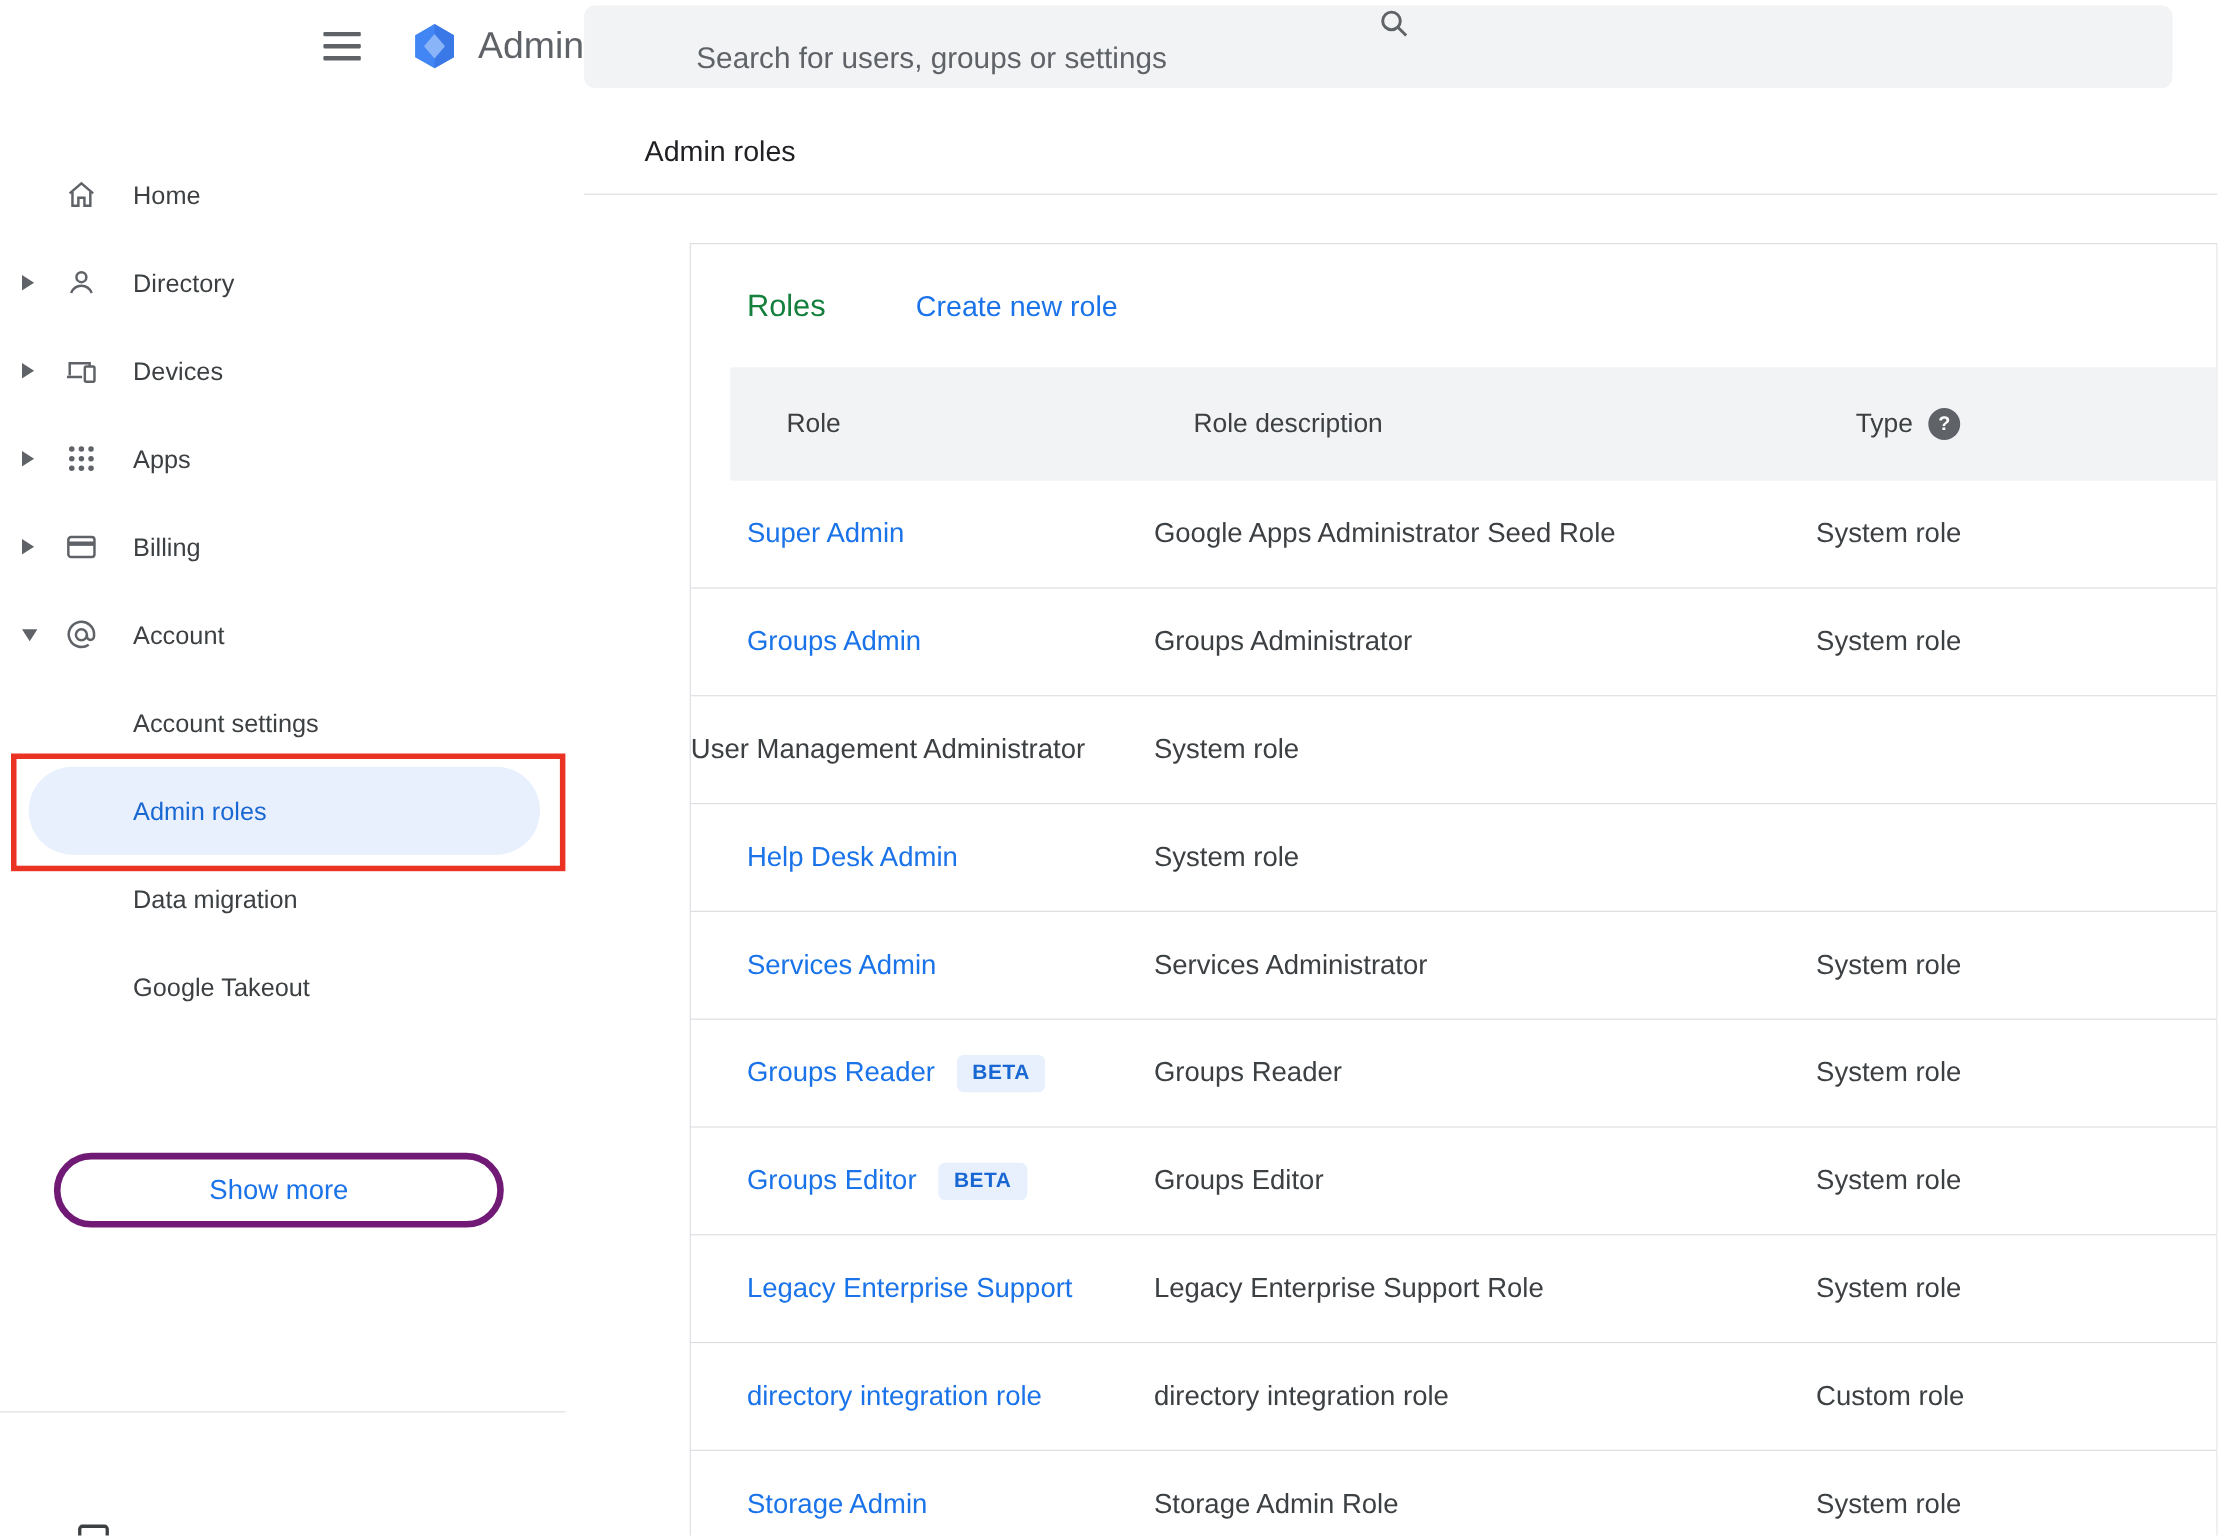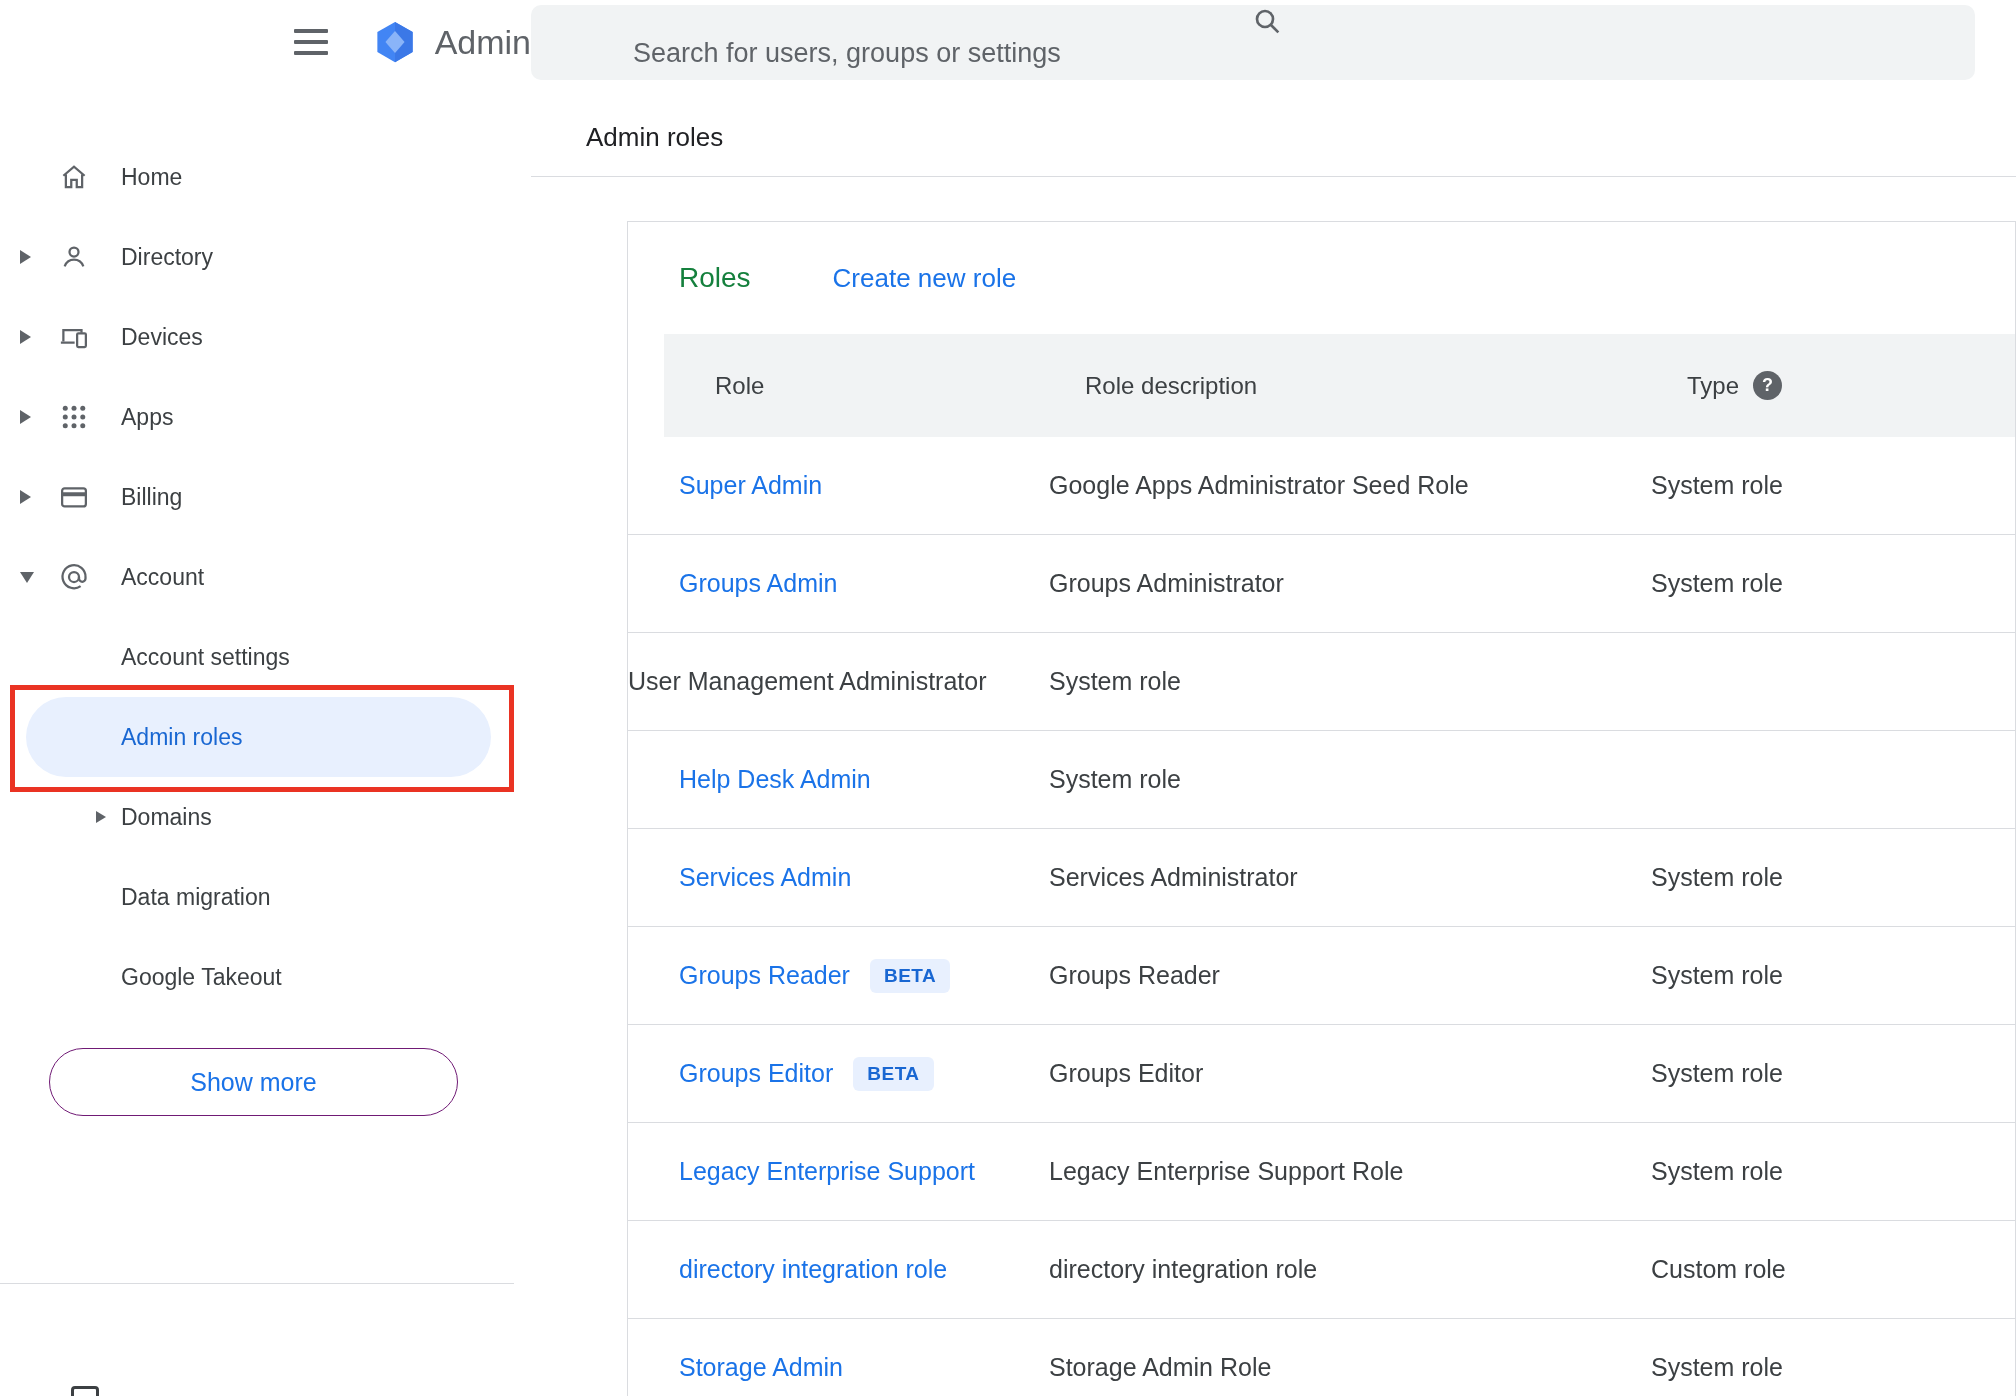--- a/index.html
+++ b/index.html
@@ -35,21 +35,21 @@
     color: var(--selected-text, #1967d2); font-weight: 500;
   }
 
   .annotation-box {
     position: absolute; left: 10px; top: 685px; width: 504px; height: 107px;
     border: 5px solid var(--annotation-red, #ea3323); pointer-events: none;
   }
 
   .show-more {
     position: absolute; left: 49px; top: 1048px; width: 409px; height: 68px;
-    border: 1px solid #701a75; border-radius: 34px; background: #fff;
+    border: 6px solid #701a75; border-radius: 34px; background: #fff;
     color: var(--accent-blue, #1a73e8); font-size: 25px; font-weight: 500;
     display: flex; align-items: center; justify-content: center; cursor: pointer;
     font-family: inherit;
   }
   .sidebar-bottom-divider { position: absolute; left: 0; top: 1283px; width: 514px; height: 1px; background: #dadce0; }
   .partial-icon { position: absolute; left: 71px; top: 1386px; width: 28px; height: 28px; border: 3px solid #3c4043; border-radius: 4px; }
 
   
   .searchbar {
     position: absolute; left: 531px; top: 5px; width: 1444px; height: 75px;
@@ -205,26 +205,20 @@
     </div>
 
     <div class="nav-sub">
       <span class="sub-arrow-slot"></span>
       <span class="nav-label">Account settings</span>
     </div>
     <div class="nav-sub selected">
       <span class="nav-label">Admin roles</span>
     </div>
     <div class="nav-sub">
-      <span class="sub-arrow-slot">
-          <i class="tri-right small"></i>
-        </span>
-      <span class="nav-label">Domains</span>
-    </div>
-    <div class="nav-sub">
       <span class="sub-arrow-slot"></span>
       <span class="nav-label">Data migration</span>
     </div>
     <div class="nav-sub">
       <span class="sub-arrow-slot"></span>
       <span class="nav-label">Google Takeout</span>
     </div>
   </nav>
 
   <div class="annotation-box"></div>

